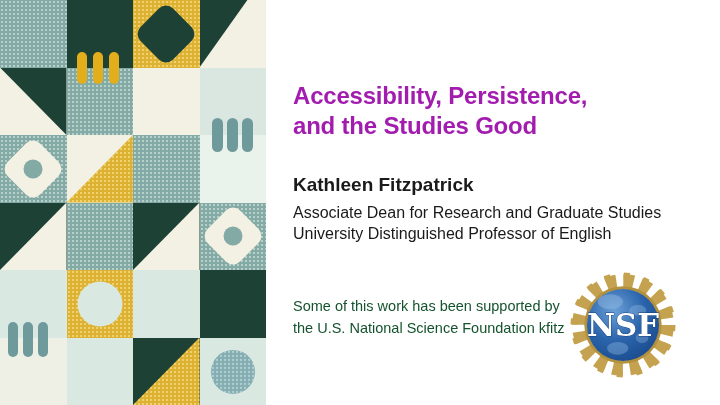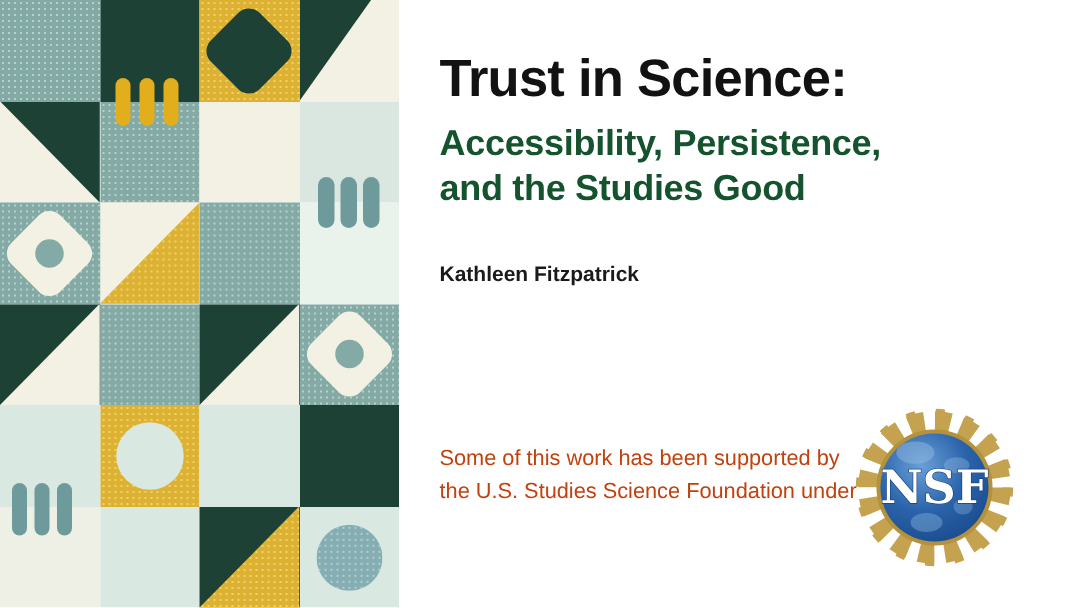--- a/index.html
+++ b/index.html
@@ -67,29 +67,29 @@
 
   
   .content { position:absolute; left:266px; top:0; right:0; bottom:0; background:#ffffff; }
 
   .title {
     position:absolute; left:27px; top:33px;
     font-size:35px; font-weight:bold; color:#121212; letter-spacing:-0.5px;
   }
   .subtitle {
     position:absolute; left:27px; top:81px;
-    font-size:24px; font-weight:bold; color:#14532d; line-height:30px; letter-spacing:-0.2px;
+    font-size:24px; font-weight:bold; color:#a21caf; line-height:30px; letter-spacing:-0.2px;
   }
   .author-block { position:absolute; left:27px; top:174px; color:#1a1a1a; }
-  .author-name { font-size:14px; font-weight:bold; margin-bottom:6px; }
+  .author-name { font-size:19px; font-weight:bold; margin-bottom:6px; }
   .author-line { font-size:16px; line-height:21px; }
 
   .funding {
     position:absolute; left:27px; top:295px;
-    font-size:14.5px; line-height:22px; color:#c2410c;
+    font-size:14.5px; line-height:22px; color:#14532d;
   }
 
   
   .nsf { position:absolute; left:304px; top:272px; width:106px; height:106px; }
   .nsf svg { width:100%; height:100%; }
   .nsf text {
     font-family:"DejaVu Serif","Liberation Serif",serif;
     font-weight:bold; fill:#ffffff;
   }
 </style>
@@ -166,34 +166,35 @@
   </span>
   <span class="pills pills-teal-b">
     <span class="pill"></span>
       <span class="pill"></span>
       <span class="pill"></span>
   </span>
 </div>
 
 <div class="content">
 
-  <div class="title">Trust in Science:</div>
 
   <div class="subtitle">
     <div>Accessibility, Persistence,</div>
     <div>and the Studies Good</div>
   </div>
 
   <div class="author-block">
     <div class="author-name">Kathleen Fitzpatrick</div>
+    <div class="author-line">Associate Dean for Research and Graduate Studies</div>
+    <div class="author-line">University Distinguished Professor of English</div>
   </div>
 
   <div class="funding">
     <div>Some of this work has been supported by</div>
-    <div>the U.S. Studies Science Foundation under</div>
+    <div>the U.S. National Science Foundation kfitz</div>
   </div>
 
   <div class="nsf">
     <svg viewBox="0 0 100 100">
       <defs>
         <radialGradient id="globe" cx="38%" cy="30%" r="75%">
           <stop offset="0%" stop-color="#6aa0d8"></stop>
           <stop offset="55%" stop-color="#2b64ab"></stop>
           <stop offset="100%" stop-color="#1b4c8f"></stop>
         </radialGradient>

